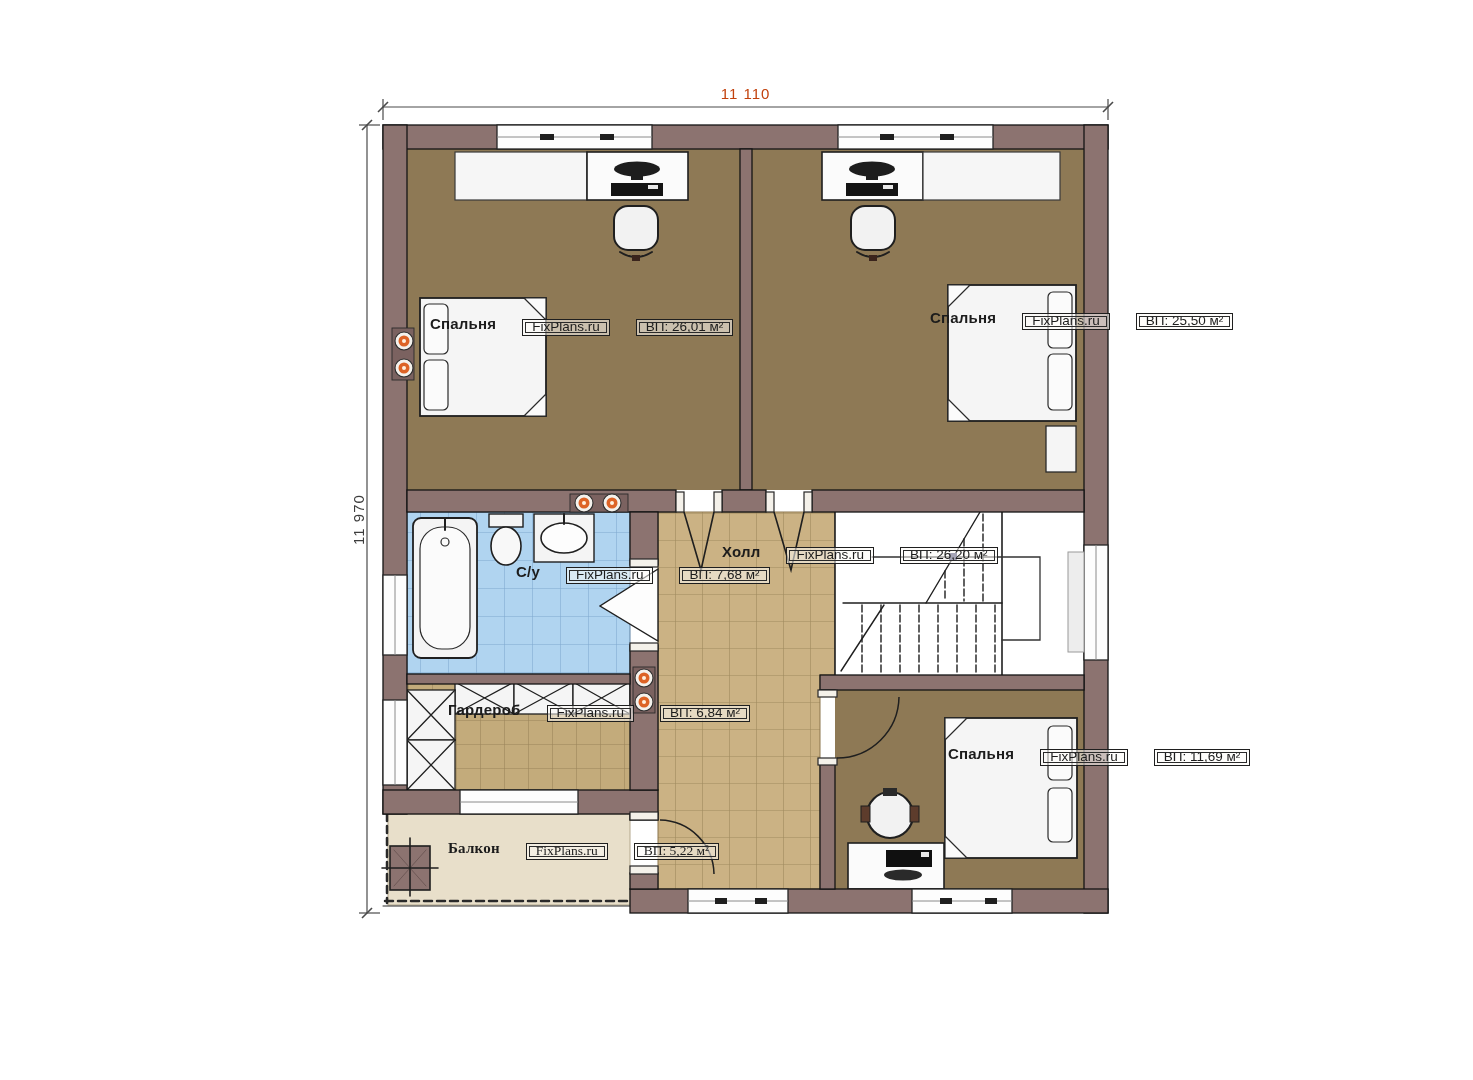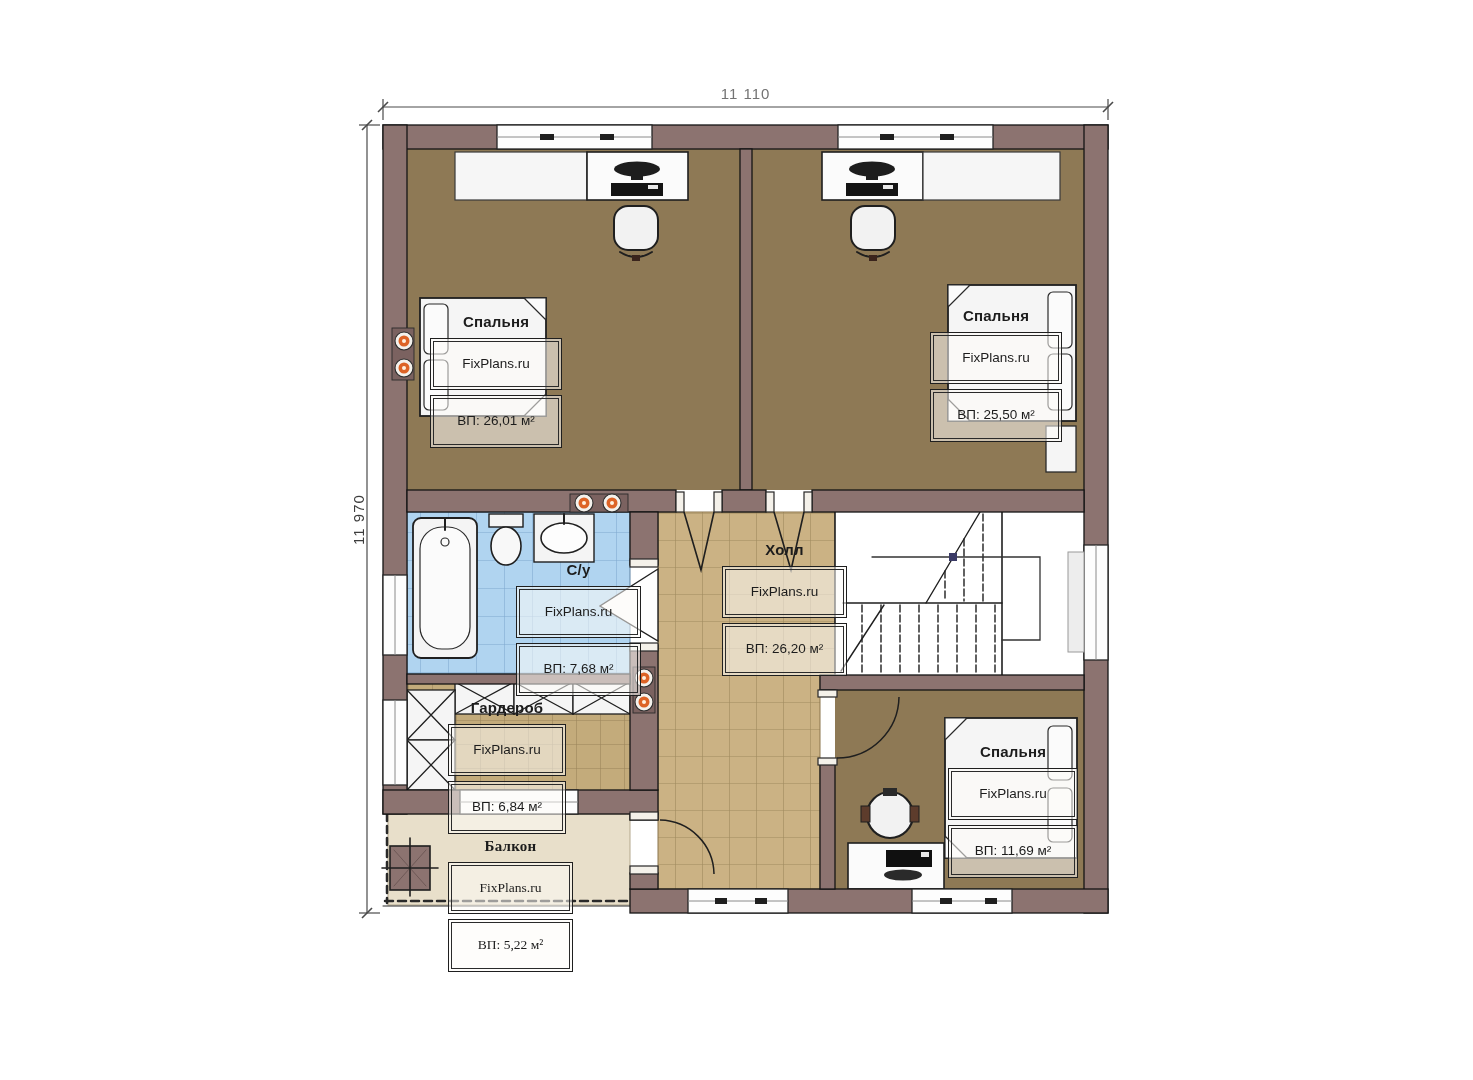--- a/index.html
+++ b/index.html
@@ -3,37 +3,37 @@
 <meta charset="utf-8">
 <style>
   html,body { margin:0; padding:0; background:#ffffff; }
   #stage {
     position:relative; width:1473px; height:1080px;
     background:#ffffff; overflow:hidden;
     font-family:"Liberation Sans", sans-serif;
   }
   #plan-svg { position:absolute; left:0; top:0; }
   .room-label {
-    position:absolute; display:flex; flex-direction:column; 
-    color:#1c1c1c; text-align:center; line-height:1.1;
+    position:absolute; display:flex; flex-direction:row; align-items:center;
+    color:#1c1c1c; text-align:center; line-height:1.1;gap:26px;
   }
   .room-label .room-name {
     font-weight:bold; font-size:15px; letter-spacing:.2px; margin-bottom:2px;
     white-space:nowrap;
   }
   .lbox {
     position:relative; border:1.4px solid #1f1f1f; background:rgba(253,252,248,.55);
-    font-size:13.5px; padding:18px 9px; margin-top:5px; white-space:nowrap;
+    font-size:13.5px; padding:0 9px; margin-top:5px; white-space:nowrap;
   }
   .lbox::after {
     content:""; position:absolute; inset:2px; border:1px solid #2a2a2a; pointer-events:none;
   }
   .dim-top {
     position:absolute; left:383px; top:85px; width:725px; text-align:center;
-    font-size:15px; color:#737373; letter-spacing:1px;
+    font-size:15px; color:#c2410c; letter-spacing:1px;
   }
   .dim-left {
     position:absolute; left:298px; top:511px; width:120px; text-align:center;
     font-size:15px; color:#3c3c3c; letter-spacing:1px; transform:rotate(-90deg);
   }
 </style>
 </head>
 <body>
 
 <div id="stage">

